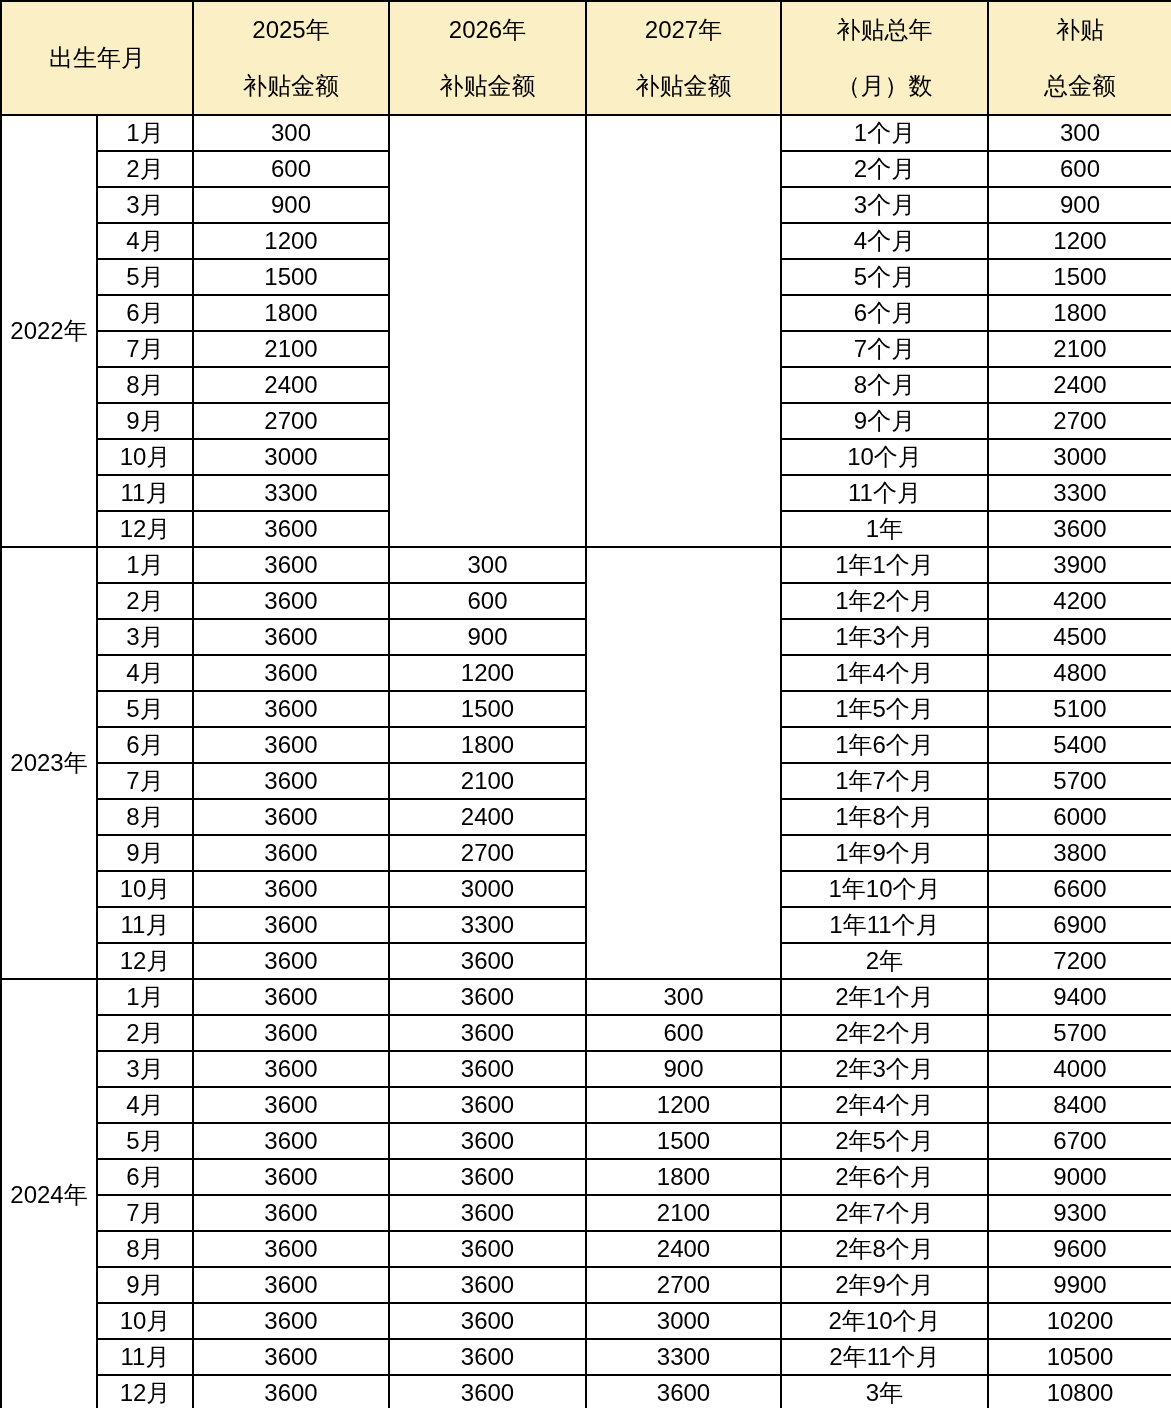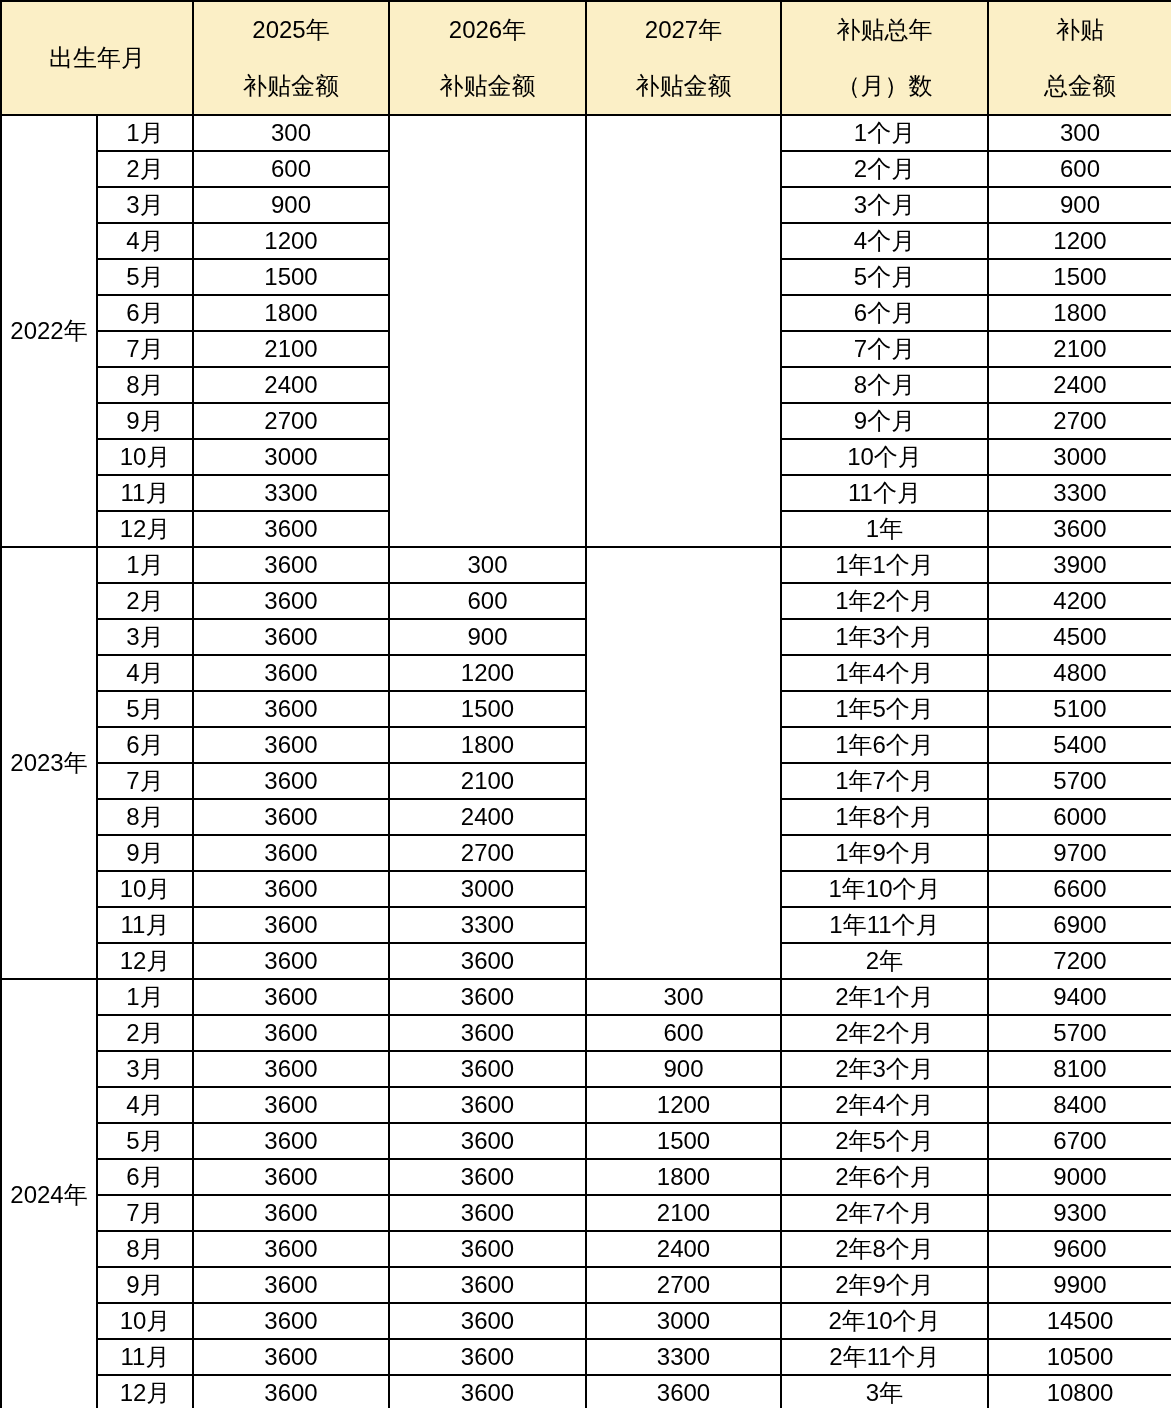--- a/index.html
+++ b/index.html
@@ -228,21 +228,21 @@
           <td>3600</td>
           <td>2400</td>
           <td>1年8个月</td>
           <td>6000</td>
         </tr>
         <tr>
           <td>9月</td>
           <td>3600</td>
           <td>2700</td>
           <td>1年9个月</td>
-          <td>9700</td>
+          <td>3800</td>
         </tr>
         <tr>
           <td>10月</td>
           <td>3600</td>
           <td>3000</td>
           <td>1年10个月</td>
           <td>6600</td>
         </tr>
         <tr>
           <td>11月</td>
@@ -274,21 +274,21 @@
           <td>600</td>
           <td>2年2个月</td>
           <td>5700</td>
         </tr>
         <tr>
           <td>3月</td>
           <td>3600</td>
           <td>3600</td>
           <td>900</td>
           <td>2年3个月</td>
-          <td>8100</td>
+          <td>4000</td>
         </tr>
         <tr>
           <td>4月</td>
           <td>3600</td>
           <td>3600</td>
           <td>1200</td>
           <td>2年4个月</td>
           <td>8400</td>
         </tr>
         <tr>
@@ -330,21 +330,21 @@
           <td>2700</td>
           <td>2年9个月</td>
           <td>9900</td>
         </tr>
         <tr>
           <td>10月</td>
           <td>3600</td>
           <td>3600</td>
           <td>3000</td>
           <td>2年10个月</td>
-          <td>14500</td>
+          <td>10200</td>
         </tr>
         <tr>
           <td>11月</td>
           <td>3600</td>
           <td>3600</td>
           <td>3300</td>
           <td>2年11个月</td>
           <td>10500</td>
         </tr>
         <tr>

